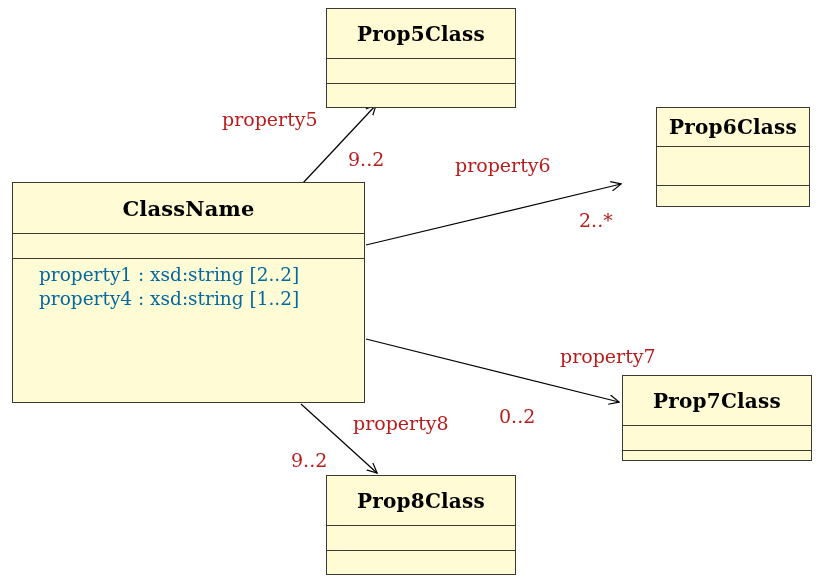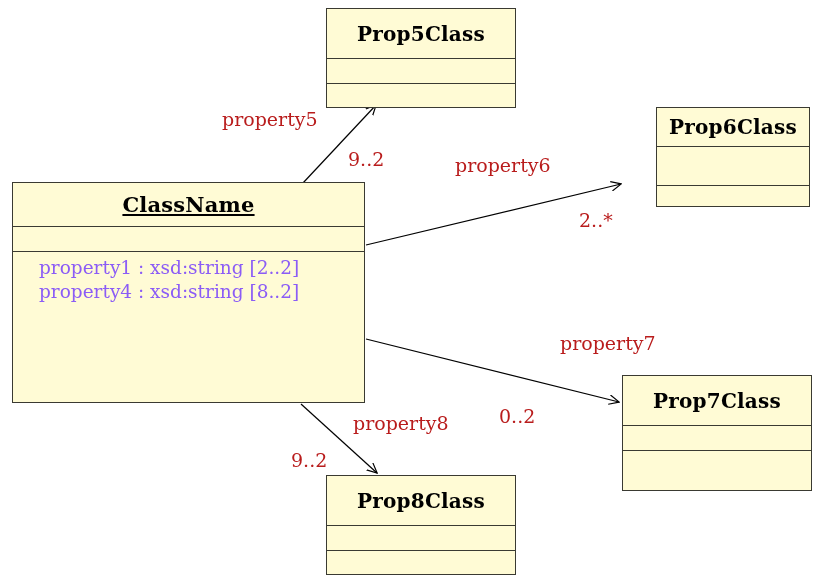--- a/index.html
+++ b/index.html
@@ -41,38 +41,38 @@
   .uml-op-compartment {
     box-sizing: border-box;
     flex: 1 1 auto;
   }
   .uml-attr-list {
     list-style: none;
     margin: 0;
     padding: 4px 0 0 26px;
   }
   .uml-attr-list li {
-    color: #8b5cf6;
+    color: #0369a1;
     line-height: 1.30;
     white-space: nowrap;
   }
 
   
   #class-main { left: 12px; top: 182px; width: 353px; height: 221px; }
-  #class-main .uml-name-compartment { height: 44px; font-size: 21px; text-decoration: underline; }
+  #class-main .uml-name-compartment { height: 51px; font-size: 21px; }
   #class-main .uml-attr-compartment { height: 25px; }
   #class-main .uml-attr-list li { font-size: 18.5px; }
 
   
   .prop-class .uml-name-compartment { height: 50px; font-size: 20px; }
   .prop-class .uml-attr-compartment { height: 25px; }
 
   #class-prop5 { left: 326px; top: 8px;   width: 190px; height: 100px; }
   #class-prop6 { left: 656px; top: 107px; width: 154px; height: 100px; gap: 20px; }
-  #class-prop7 { left: 622px; top: 375px; width: 190px; height: 116px; }
+  #class-prop7 { left: 622px; top: 375px; width: 190px; height: 86px; }
   #class-prop8 { left: 326px; top: 475px; width: 190px; height: 100px; text-align: center; }
 
   
   #edges {
     position: absolute;
     left: 0; top: 0;
     width: 829px;
     height: 585px;
     pointer-events: none;
   }
@@ -85,21 +85,21 @@
     white-space: nowrap;
     line-height: 1;
   }
   .edge-role { font-size: 19px; }
   .edge-mult { font-size: 19px; }
 
   #label-property5 { left: 222px; top: 110px; }
   #label-mult5     { left: 348px; top: 150px; }
   #label-property6 { left: 455px; top: 156px; }
   #label-mult6     { left: 579px; top: 211px; }
-  #label-property7 { left: 560px; top: 334px; }
+  #label-property7 { left: 560px; top: 347px; }
   #label-mult7     { left: 499px; top: 407px; }
   #label-property8 { left: 353px; top: 414px; text-align: center; }
   #label-mult8     { left: 291px; top: 451px; }
 </style>
 </head>
 <body>
 
 <div id="canvas">
 
   <svg id="edges" viewBox="0 0 829 585" width="829" height="585">
@@ -129,21 +129,21 @@
 
   <div class="edge-label edge-role" id="label-property8">property8</div>
   <div class="edge-label edge-mult" id="label-mult8">9..2</div>
 
   <div class="uml-class" id="class-main">
     <div class="uml-name-compartment">ClassName</div>
     <div class="uml-attr-compartment"></div>
     <div class="uml-op-compartment">
       <ul class="uml-attr-list">
         <li>property1 : xsd:string [2..2]</li>
-        <li>property4 : xsd:string [8..2]</li>
+        <li>property4 : xsd:string [1..2]</li>
       </ul>
     </div>
   </div>
 
   <div class="uml-class prop-class" id="class-prop5">
     <div class="uml-name-compartment">Prop5Class</div>
     <div class="uml-attr-compartment"></div>
     <div class="uml-op-compartment"></div>
   </div>
 

